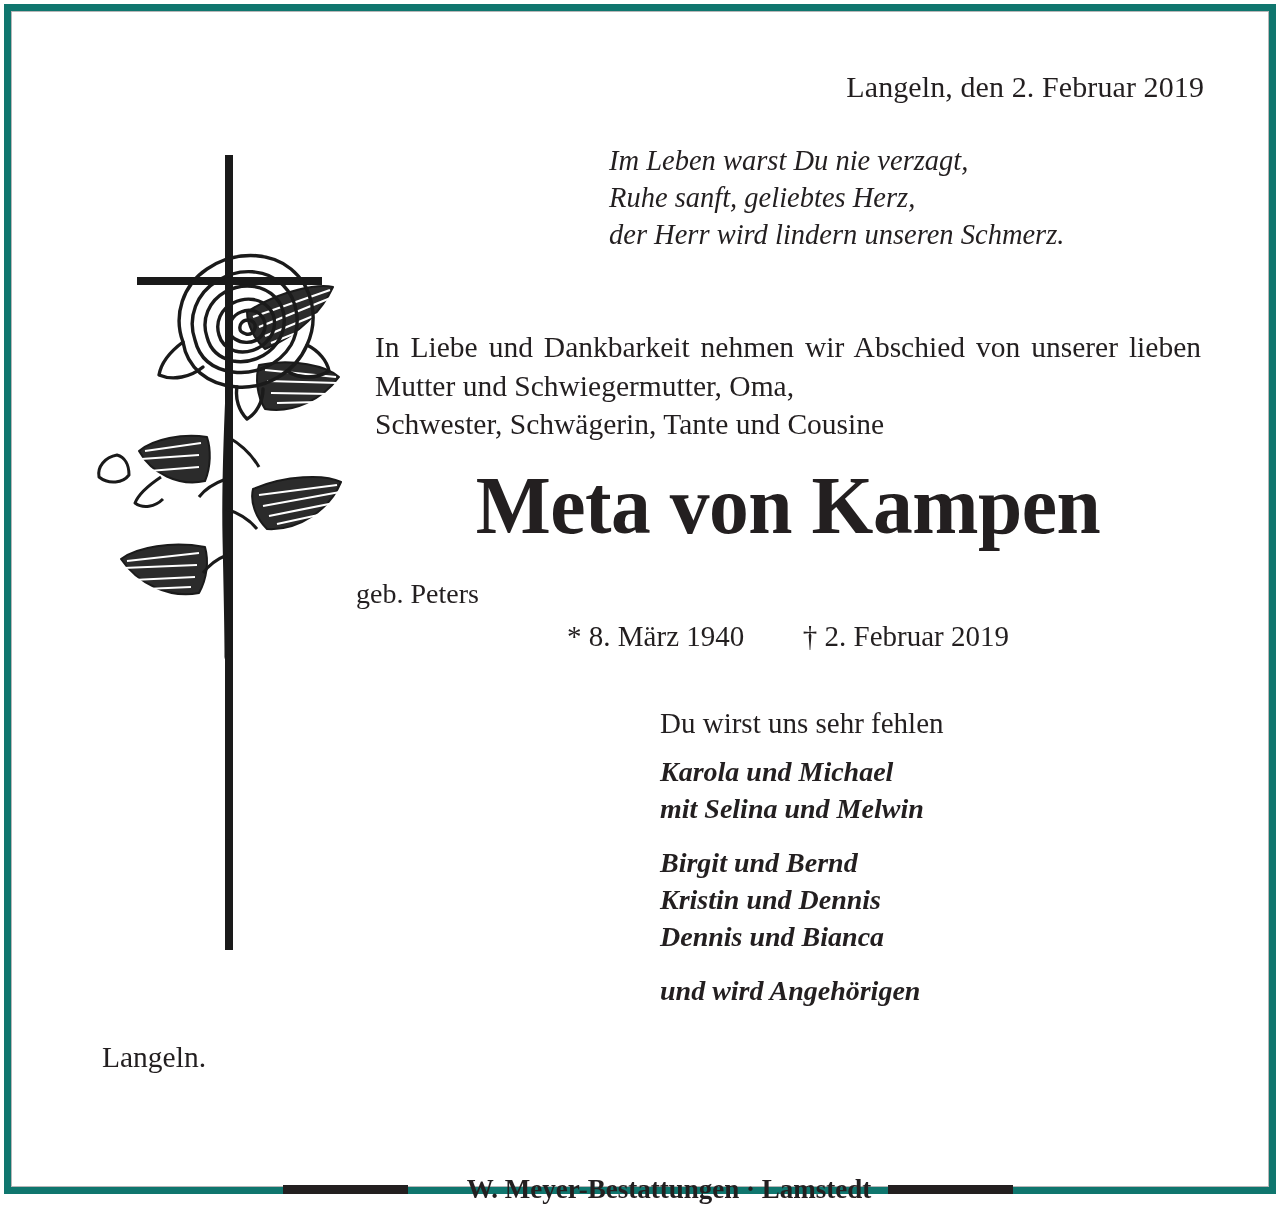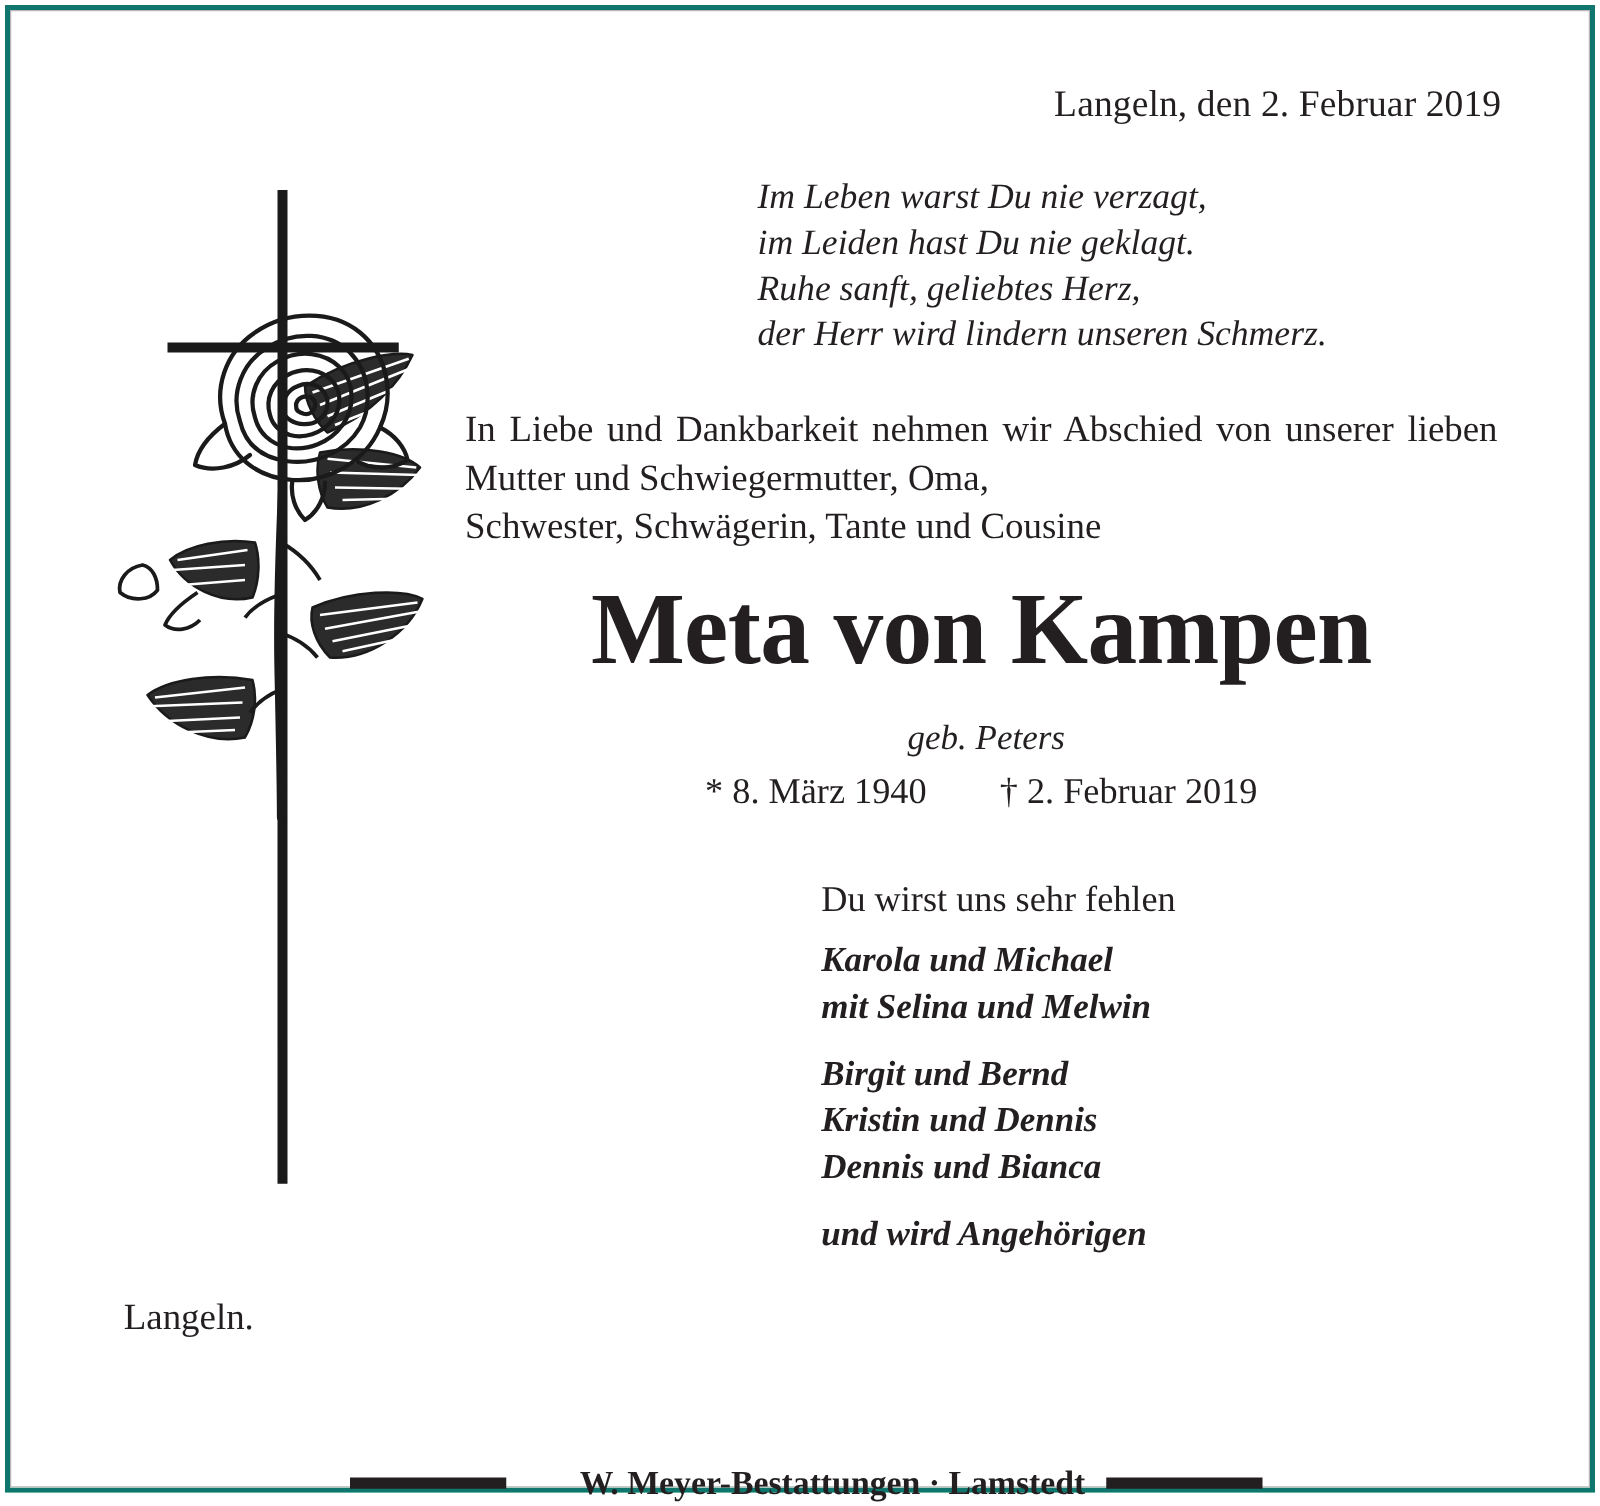--- a/index.html
+++ b/index.html
@@ -16,22 +16,22 @@
   }
 
   
   .notice-frame {
     position: absolute;
     left: 4px;
     top: 4px;
     width: 1272px;
     height: 1190px;
     box-sizing: border-box;
-    border: 4px solid #0f766e;
-    background: #86efac;
+    border: 7px solid #0f766e;
+    background: #e5e5e5;
   }
   .notice-inner {
     position: absolute;
     inset: 0;
     box-sizing: border-box;
     border: 1px solid #b9b7b8;
     background: #ffffff;
   }
 
   
@@ -88,27 +88,26 @@
     font-size: 82px;
     line-height: 1.02;
     letter-spacing: -0.5px;
     transform: scaleX(.97);
     transform-origin: center;
     white-space: nowrap;
   }
 
   .maiden-name {
     position: absolute;
-    left: 364px;
+    left: 344px;
     top: 565px;
     width: 832px;
-    text-align: center;
+    text-align: left;
     font-size: 28px;
     line-height: 1.2;
-    font-style: italic;
   }
 
   .life-dates {
     position: absolute;
     left: 360px;
     top: 607px;
     width: 832px;
     text-align: center;
     font-size: 29px;
     line-height: 1.2;
@@ -234,21 +233,20 @@
           <path d="M220 208 C232 214 240 224 242 234 C230 242 212 242 200 234"></path>
           <path d="M150 250 C148 262 152 274 160 282 C170 276 176 264 176 252"></path>
         </g>
       </svg>
     </div>
 
     <div class="dateline">Langeln, den 2. Februar 2019</div>
 
     <div class="verse">
       <div>Im Leben warst Du nie verzagt,</div>
-      <div>im Leiden hast Du nie geklagt.</div>
       <div>Ruhe sanft, geliebtes Herz,</div>
       <div>der Herr wird lindern unseren Schmerz.</div>
     </div>
 
     <div class="lead">
       <span>In Liebe und Dankbarkeit nehmen wir Abschied von unserer lieben Mutter und Schwiegermutter, Oma,</span>
       <span class="last">Schwester, Schwägerin, Tante und Cousine</span>
     </div>
 
     <div class="deceased-name">Meta von Kampen</div>

